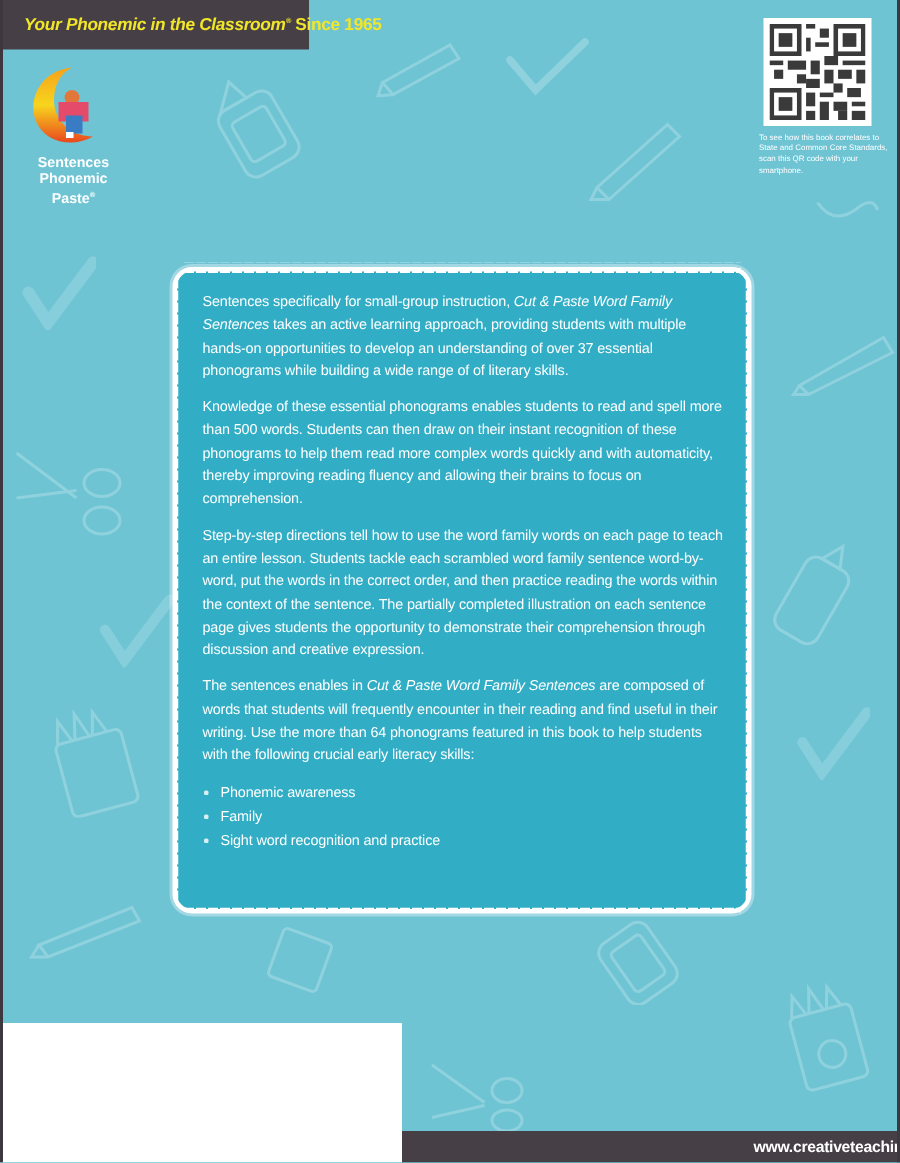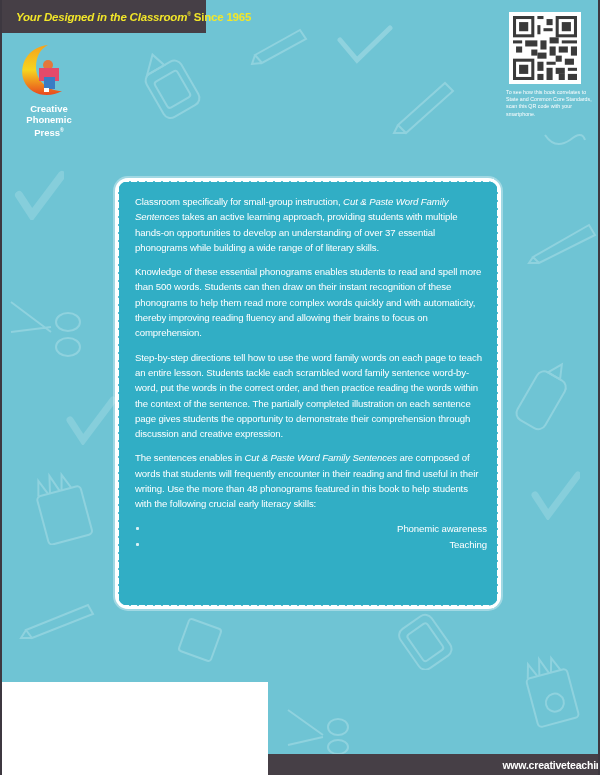--- a/index.html
+++ b/index.html
@@ -53,21 +53,21 @@
     .scallop-right { right: -6px; top: 4px; width: 7px; height: 417px;
       background: radial-gradient(circle at 0% 50%, #ffffff 3.3px, transparent 3.6px) 0 0 / 7px 8px repeat-y; }
 
     .box-content {
       position: absolute; left: 17px; top: 13px; width: 352px;
       color: #ffffff; font-size: 9.6px; line-height: 15.3px; letter-spacing: -0.1px;
     }
     .box-content p { margin: 0 0 9px 0; }
     .box-content em { font-style: italic; }
     .box-content ul { margin: 0; padding: 0 0 0 0; list-style: none; }
-    .box-content li { position: relative; padding-left: 12px; line-height: 16px; text-align: right; }
+    .box-content li { position: relative; padding-left: 12px; line-height: 16px; }
     .box-content li .bullet {
       position: absolute; left: 1px; top: 6px; width: 3px; height: 3px; background: #d8f0f4; border-radius: 1px;
     }
 
     .white-panel { position: absolute; left: 0; top: 682px; width: 268px; height: 93px; background: #ffffff; }
     .bottom-bar {
       position: absolute; left: 268px; top: 754px; width: 332px; height: 21px;
       background: #463f46; display: flex; align-items: center; justify-content: flex-end; padding-left: 40px;
     }
     .bottom-bar .url {
@@ -160,42 +160,42 @@
   </svg>
   <svg class="deco" style="left:283px;top:705px" width="80" height="50" viewBox="0 0 80 50">
     <g fill="none" stroke="#8fd2de" stroke-width="2">
         <path d="M5 5 L40 30 M5 40 L40 32"></path>
         <ellipse cx="55" cy="22" rx="10" ry="8"></ellipse>
         <ellipse cx="55" cy="42" rx="10" ry="7"></ellipse>
       </g>
   </svg>
 
   <div class="top-bar">
-    <span class="tagline"><span>Your Designed in the Classroom</span><sup>®</sup><span class="since">Since 1965</span></span>
+    <span class="tagline"><span>Your Phonemic in the Classroom</span><sup>®</sup><span class="since">Since 1965</span></span>
   </div>
 
   <div class="logo">
     <svg class="logo-moon" viewBox="0 0 52 56" width="52" height="56">
       <defs>
         <linearGradient id="moonGrad" x1="0" y1="0" x2="0" y2="1">
           <stop offset="0" stop-color="#f6a21c"></stop>
           <stop offset="0.5" stop-color="#f7d51e"></stop>
           <stop offset="1" stop-color="#e9471e"></stop>
         </linearGradient>
       </defs>
       <path d="M30 2 C10 4 0 22 6 38 C12 52 30 56 44 48 C30 48 18 38 18 24 C18 14 22 6 30 2 Z" fill="url(#moonGrad)"></path>
       <circle cx="30" cy="22" r="5" fill="#e2773c"></circle>
       <rect x="21" y="25" width="20" height="13" fill="#e44a6a"></rect>
       <rect x="26" y="34" width="11" height="12" fill="#3a7cc4"></rect>
       <rect x="26" y="45" width="5" height="4" fill="#ffffff"></rect>
     </svg>
     <div class="logo-text">
-      <div>Creative</div>
+      <div>Sentences</div>
       <div>Phonemic</div>
-      <div><span>Press</span><sup style="font-size:5px">®</sup></div>
+      <div><span>Paste</span><sup style="font-size:5px">®</sup></div>
     </div>
   </div>
 
   <div class="qr">
     <svg width="64" height="64" viewBox="0 0 21 21">
       <g fill="#3a3a3a">
         <rect x="0" y="0" width="7" height="7"></rect>
           <rect x="1" y="1" width="5" height="5" fill="#fff"></rect>
           <rect x="2" y="2" width="3" height="3"></rect>
         <rect x="14" y="0" width="7" height="7"></rect>
@@ -234,27 +234,28 @@
   </div>
   <div class="qr-caption">To see how this book correlates to State and Common Core Standards, scan this QR code with your smartphone.</div>
 
   <div class="info-box">
     <div class="scallop-top"></div>
     <div class="scallop-bottom"></div>
     <div class="scallop-left"></div>
     <div class="scallop-right"></div>
 
     <div class="box-content">
-      <p><span>Classroom specifically for small-group instruction, </span><em>Cut &amp; Paste Word Family Sentences</em><span> takes an active learning approach, providing students with multiple hands-on opportunities to develop an understanding of over 37 essential phonograms while building a wide range of of literary skills.</span></p>
+      <p><span>Sentences specifically for small-group instruction, </span><em>Cut &amp; Paste Word Family Sentences</em><span> takes an active learning approach, providing students with multiple hands-on opportunities to develop an understanding of over 37 essential phonograms while building a wide range of of literary skills.</span></p>
       <p> Knowledge of these essential phonograms enables students to read and spell more than 500 words. Students can then draw on their instant recognition of these phonograms to help them read more complex words quickly and with automaticity, thereby improving reading fluency and allowing their brains to focus on comprehension.</p>
       <p>Step-by-step directions tell how to use the word family words on each page to teach an entire lesson. Students tackle each scrambled word family sentence word-by-word, put the words in the correct order, and then practice reading the words within the context of the sentence. The partially completed illustration on each sentence page gives students the opportunity to demonstrate their comprehension through discussion and creative expression.</p>
-      <p><span>The sentences enables in </span><em>Cut &amp; Paste Word Family Sentences</em><span> are composed of words that students will frequently encounter in their reading and find useful in their writing. Use the more than 48 phonograms featured in this book to help students with the following crucial early literacy skills:</span></p>
+      <p><span>The sentences enables in </span><em>Cut &amp; Paste Word Family Sentences</em><span> are composed of words that students will frequently encounter in their reading and find useful in their writing. Use the more than 64 phonograms featured in this book to help students with the following crucial early literacy skills:</span></p>
       <ul>
         <li><span class="bullet"></span><span>Phonemic awareness</span></li>
-        <li><span class="bullet"></span><span>Teaching</span></li>
+        <li><span class="bullet"></span><span>Family</span></li>
+        <li><span class="bullet"></span><span>Sight word recognition and practice</span></li>
       </ul>
     </div>
   </div>
 
   <div class="white-panel"></div>
   <div class="bottom-bar">
     <span class="url">www.creativeteaching.com</span>
   </div>
 
   <div class="frame-left"></div>

